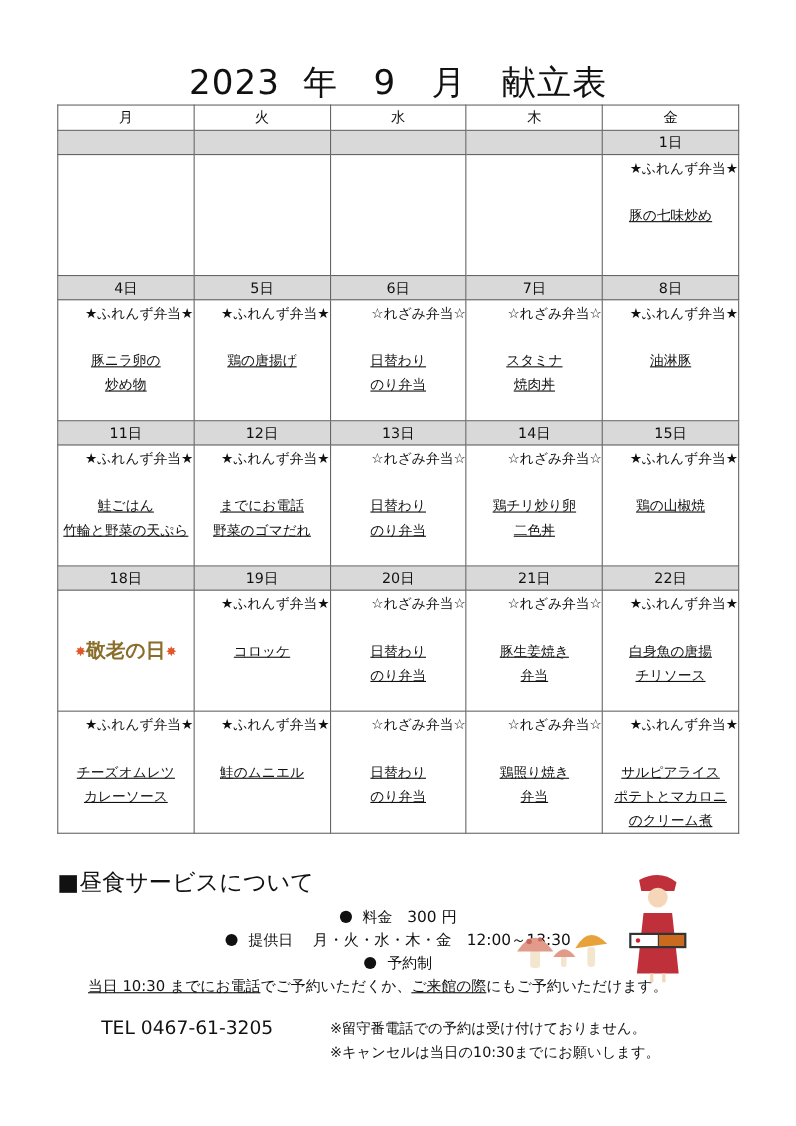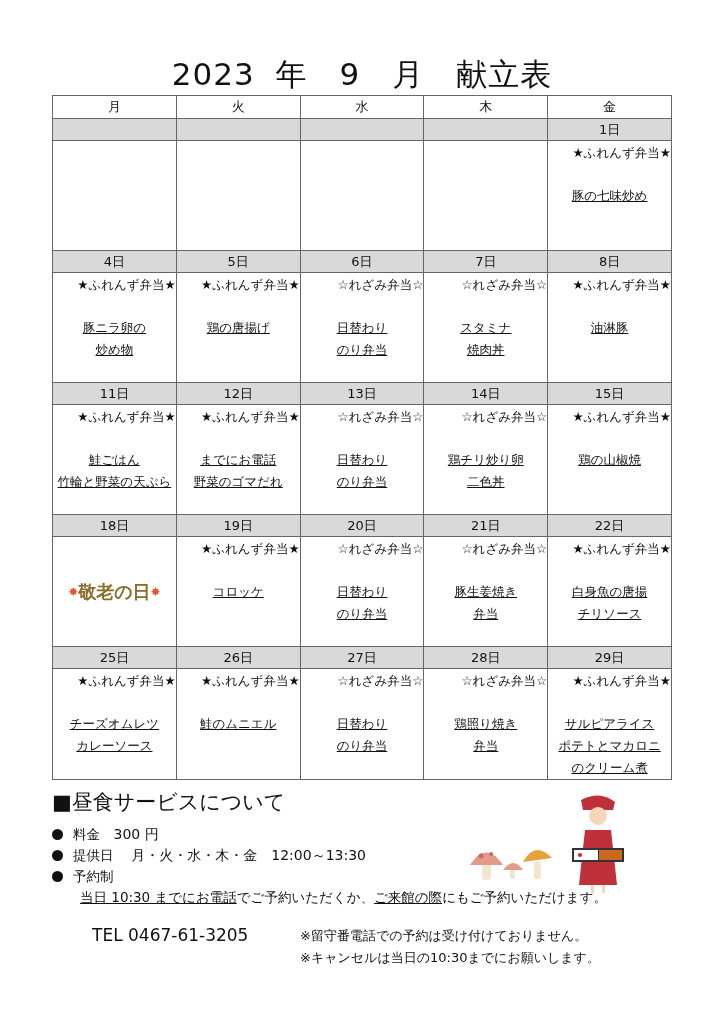--- a/index.html
+++ b/index.html
@@ -9,21 +9,21 @@
   table.cal td, table.cal th { border:1px solid #666; text-align:center; padding:0; font-weight:normal; }
   .hdr th { height:22px; font-size:13px; }
   .daterow td { background:#d9d9d9; height:21px; font-size:13px; }
   .menurow td { height:109px; vertical-align:top; font-size:12.5px; line-height:22px; }
   .type { display:block; margin-top:1px;text-align:right; }
   .dish { display:block; margin-top:21px;text-decoration:underline; }
   .holiday { display:flex; align-items:center; justify-content:center; height:109px; }
   .info { position:absolute; left:52px; top:788px; width:620px; }
   .info h2 { margin:0; font-size:21px; font-weight:normal; }
   .info ul { list-style:none; margin:8px 0 0; padding:0; font-size:13.5px; }
-  .info li { height:21px; line-height:21px; }
+  .info li { height:21px; line-height:21px;text-align:center; }
   .bullet { display:inline-block; width:11px; height:11px; border-radius:50%; background:#111; margin-right:10px; vertical-align:-1px; }
   .resv { margin-left:28px; font-size:13.5px; line-height:20px; }
   .resv u { text-decoration:underline; }
   .tel { position:absolute; left:40px; top:137px; font-size:17px; }
   .notes { position:absolute; left:248px; top:137px; font-size:13px; line-height:22px; }
   .illust { position:absolute; left:465px; top:790px; width:200px; height:105px; }
 </style>
 </head>
 <body>
 
@@ -179,27 +179,20 @@
             <span style="display:block">弁当</span>
           </span>
         </td>
         <td>
           <span class="type">★ふれんず弁当★</span>
           <span class="dish">
             <span style="display:block">白身魚の唐揚</span>
             <span style="display:block">チリソース</span>
           </span>
         </td>
-      </tr>
-      <tr class="daterow">
-        <td>25日</td>
-        <td>26日</td>
-        <td>27日</td>
-        <td>28日</td>
-        <td>29日</td>
       </tr>
       <tr class="menurow">
         <td>
           <span class="type">★ふれんず弁当★</span>
           <span class="dish">
             <span style="display:block">チーズオムレツ</span>
             <span style="display:block">カレーソース</span>
           </span>
         </td>
         <td>

